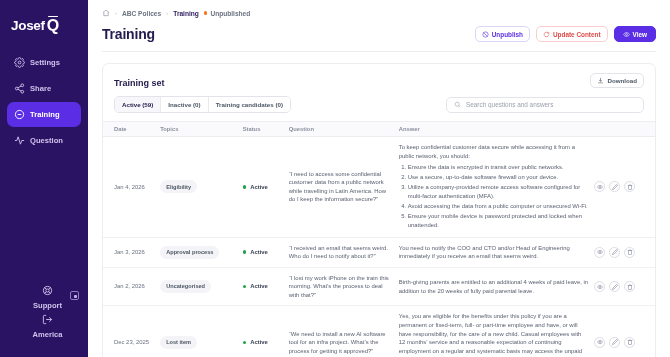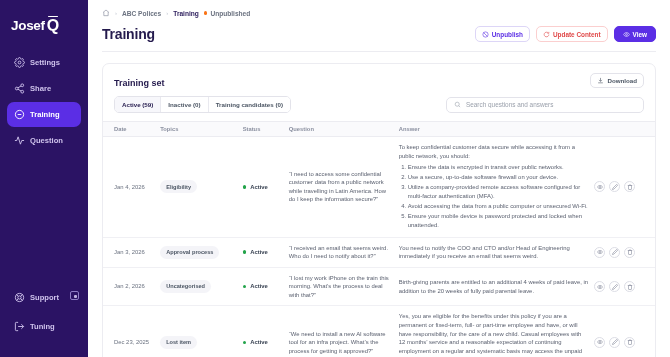--- a/index.html
+++ b/index.html
@@ -43,21 +43,21 @@
     display: flex; align-items: center; gap: 5px;
     height: 25px; margin: 1px 7px; padding-left: 7px;
     border-radius: 7px;
     font-size: 7.6px; font-weight: bold; color: #cfc3ec;
     cursor: pointer;
   }
   .nav-item.active { background: #5b2ee5; color: #ffffff; }
   .nav-item .ico { width: 11px; height: 11px; display: block; flex: 0 0 11px; }
   .nav-item .ico svg { width: 11px; height: 11px; display: block; }
   .bottom-nav { position: absolute; bottom: 14px; left: 0; right: 0; }
-  .bottom-nav .nav-item { margin-bottom: 4px; }
+  .bottom-nav .nav-item { margin-bottom: 4px; flex-direction: column; }
   .ext-box {
     position: absolute; right: 9px; top: 7px;
     width: 9px; height: 9px; border: 1px solid #8e7cc5; border-radius: 2px;
   }
   .ext-box::after {
     content: ""; position: absolute; left: 2.5px; top: 2.5px;
     width: 3px; height: 3px; background: #bfb3e0; border-radius: 1px;
   }
 
   
@@ -256,21 +256,21 @@
         <span class="ext-box"></span>
       </div>
       <div class="nav-item">
         <span class="ico">
           <svg viewBox="0 0 24 24" fill="none" stroke="currentColor" stroke-width="2">
               <path d="M9 21H5a2 2 0 0 1-2-2V5a2 2 0 0 1 2-2h4"></path>
               <polyline points="16 17 21 12 16 7"></polyline>
               <line x1="21" y1="12" x2="9" y2="12"></line>
             </svg>
         </span>
-        <span>Tuning</span>
+        <span>America</span>
       </div>
     </div>
   </aside>
 
   <section class="main">
 
     <div class="topbar">
       <div class="breadcrumb">
         <span class="home">
           <svg viewBox="0 0 24 24" fill="none" stroke="#8b90a0" stroke-width="2">

